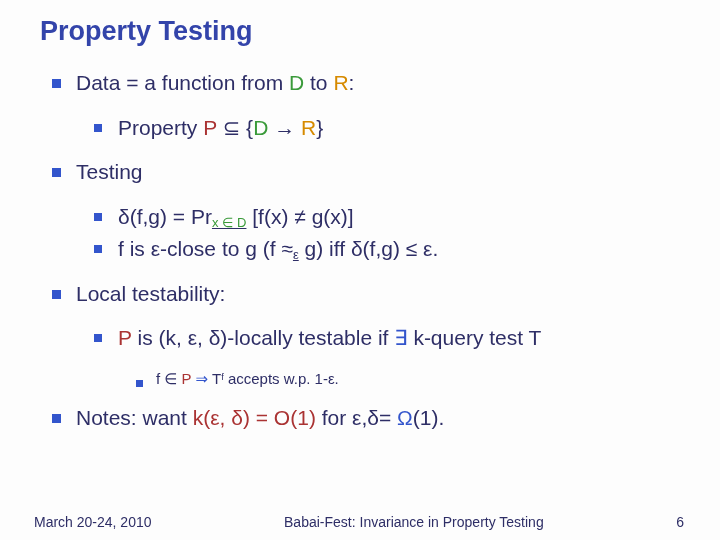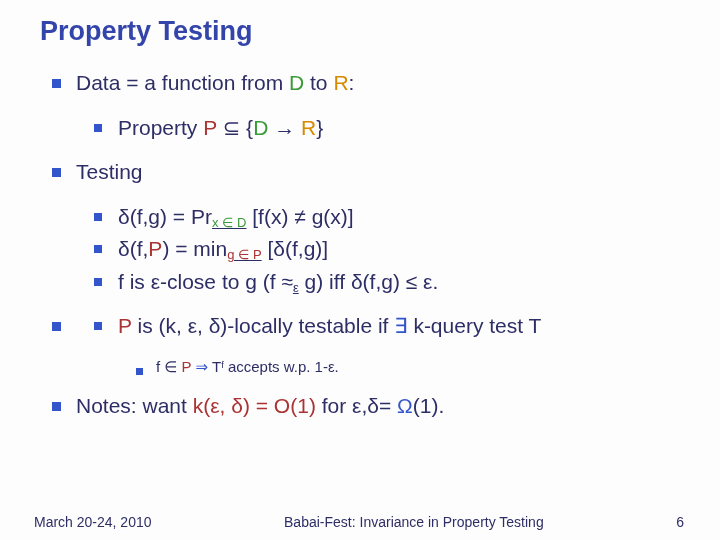--- a/index.html
+++ b/index.html
@@ -119,29 +119,27 @@
       </ul>
     </li>
 
     <li>
       <span>Testing</span>
       <ul class="lvl2">
         <li>
           <span>δ(f,g) = Pr</span><span class="sub"><span class="g">x ∈ D</span></span><span> [f(x) ≠ g(x)]</span>
         </li>
         <li>
-          <span>δ(f,</span><span class="rd">P</span><span>) = min</span><span class="sub"><span class="rd">g ∈ P</span></span><span> [δ(f,g)]</span>
-        </li>
-        <li>
           <span>f is ε-close to g (f ≈</span><span class="sub">ε</span><span> g) iff δ(f,g) ≤ ε.</span>
         </li>
       </ul>
     </li>
 
     <li>
+      <span>Local testability:</span>
       <ul class="lvl2">
         <li>
           <span class="rd">P</span><span> is (k, ε, δ)-locally testable if </span><span class="bl">∃</span><span> k-query test T</span>
           <ul class="lvl3">
             <li>
               <span>f ∈ </span><span class="rd">P</span><span class="bl"> ⇒ </span><span>T</span><span class="sup">f</span><span> accepts w.p. 1-ε.</span>
             </li>
           </ul>
         </li>
       </ul>

